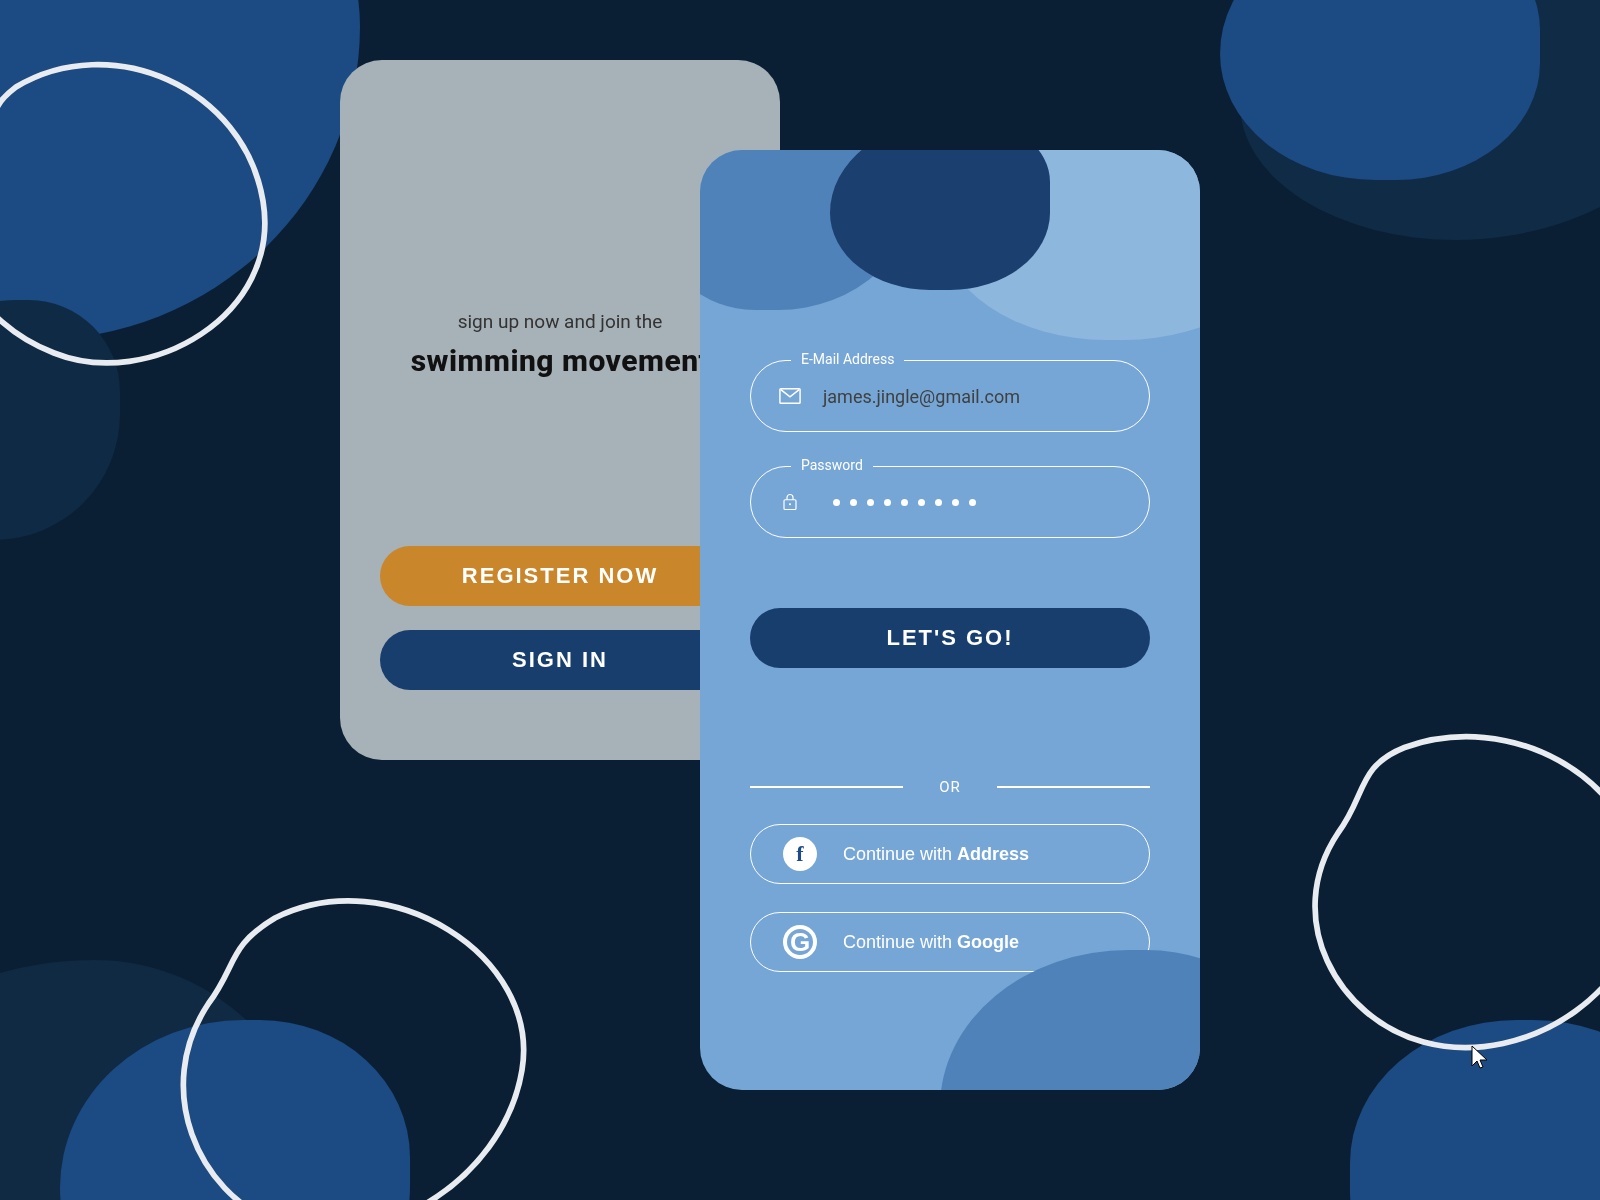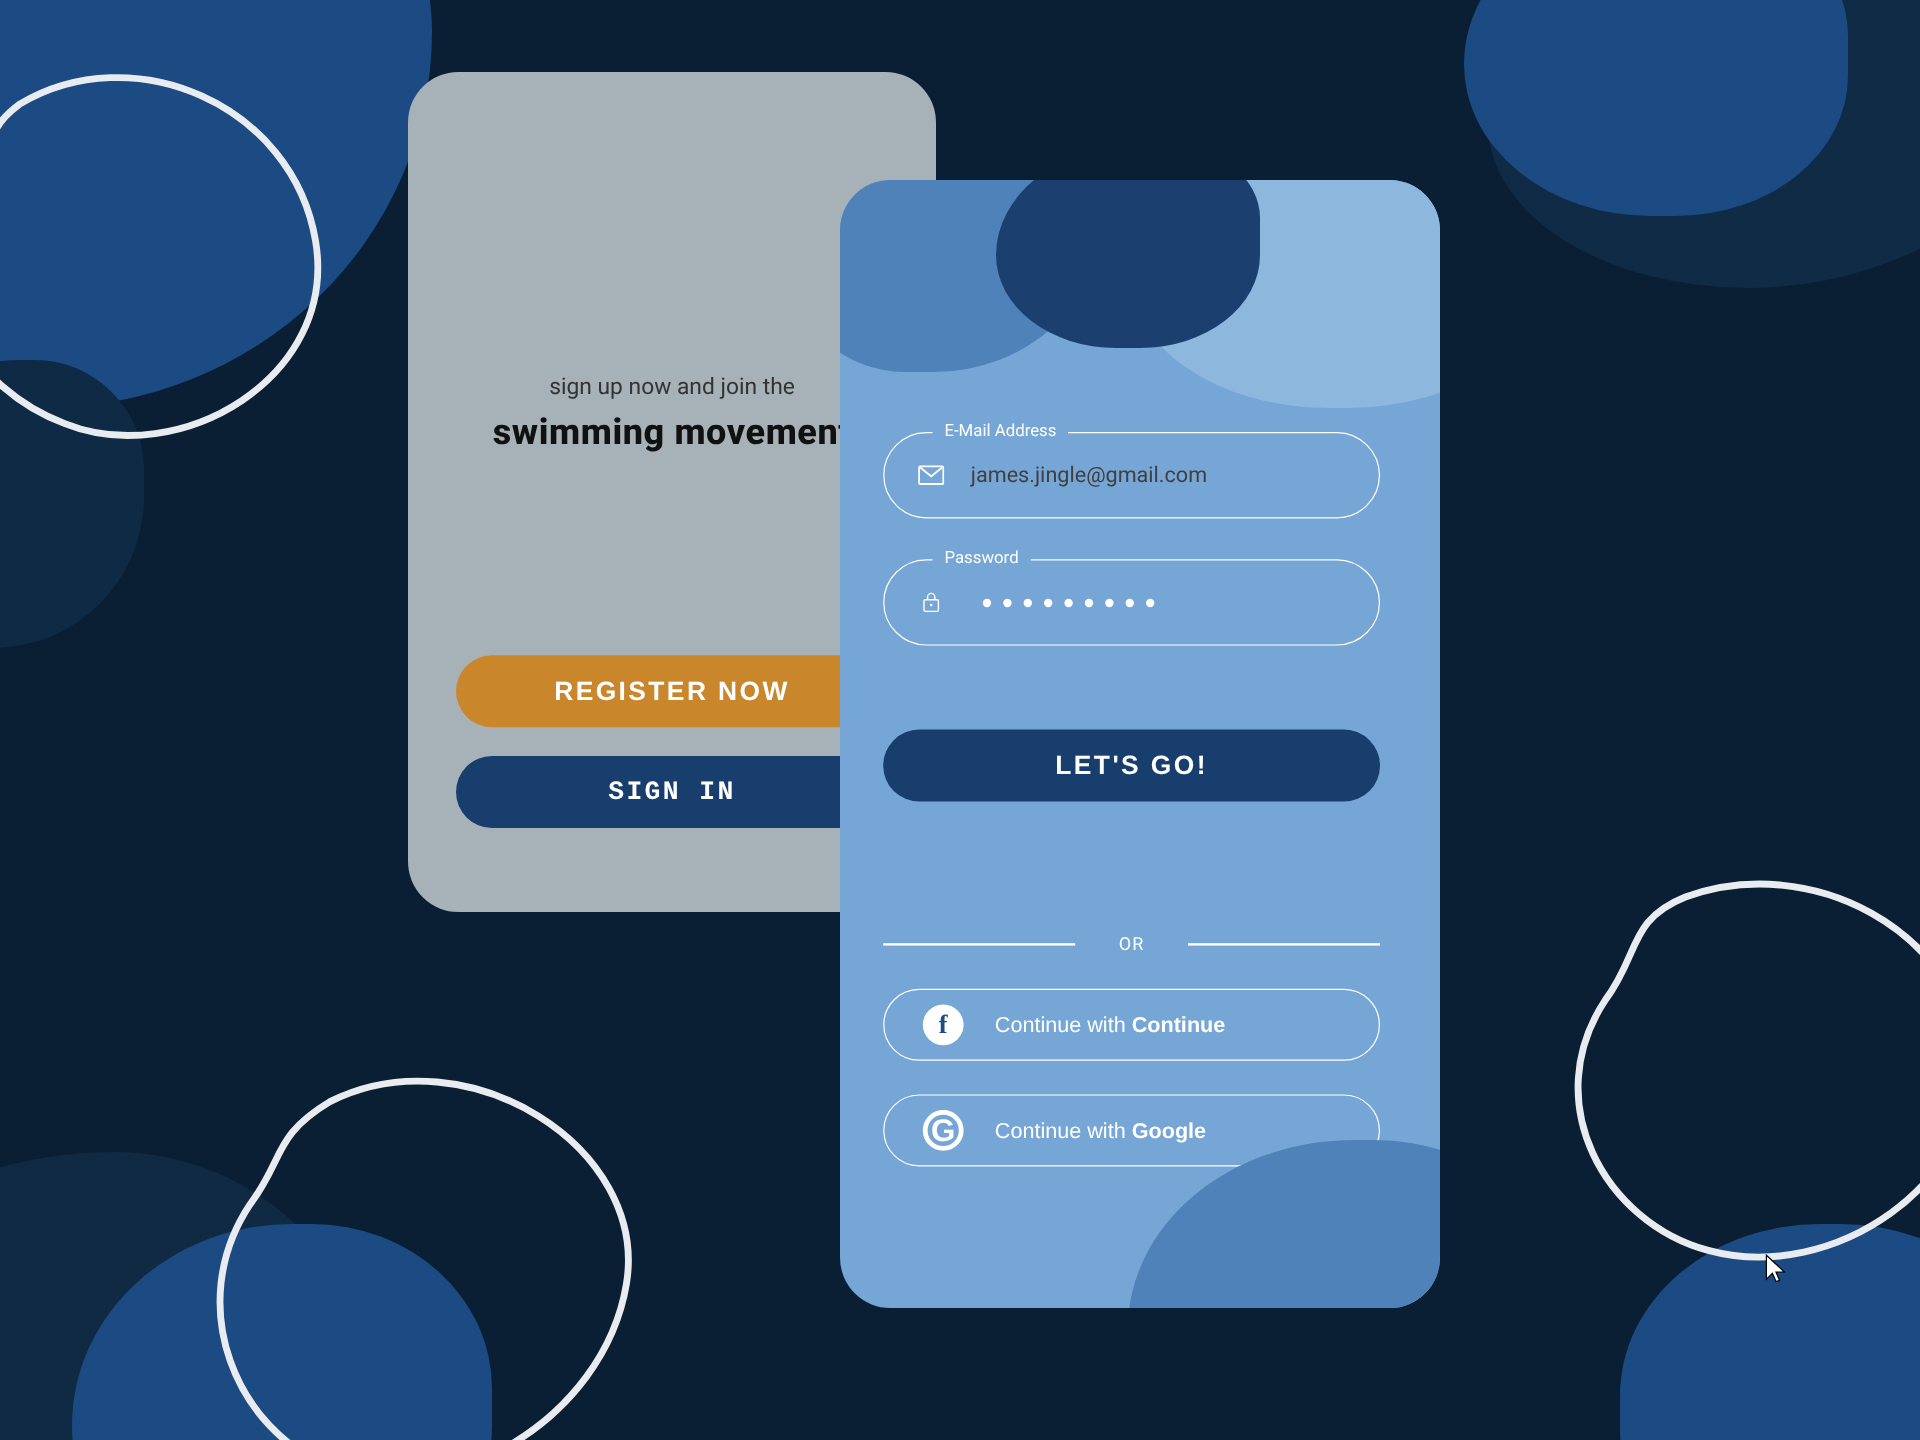--- a/index.html
+++ b/index.html
@@ -77,30 +77,30 @@
   }
   .pill-btn {
     width: 100%; height: 60px;
     border-radius: 60px;
     display: flex; align-items: center; justify-content: center;
     font-size: 22px; font-weight: 700; letter-spacing: 2px;
     color: #fff; cursor: pointer;
     border: none;
   }
   .btn-register { background: #c9862b; }
-  .btn-signin-back { background: #183e6e; font-family: Liberation Mono, monospace; }
+  .btn-signin-back { background: #183e6e; }
 
   
   .card-front {
     left: 700px; top: 150px;
     width: 500px; height: 940px;
     background: #76a6d6;
     overflow: hidden;
     display: flex; flex-direction: column;
-    padding: 210px 50px 60px 36px;
+    padding: 210px 50px 60px 50px;
   }
   .front-blob { position: absolute; }
   .fb1 { width: 260px; height: 240px; left: -40px; top: -80px;
          background: #4f82b9; border-radius: 50% 50% 60% 40%; }
   .fb2 { width: 220px; height: 170px; left: 130px; top: -30px;
          background: #1b3f6e; border-radius: 60% 40% 50% 50%; }
   .fb3 { width: 350px; height: 240px; right: -90px; top: -50px;
          background: #8eb7de; border-radius: 55% 45% 50% 50%; }
   .fb4 { width: 360px; height: 300px; right: -100px; bottom: -160px;
          background: #4f82b9; border-radius: 55% 45% 50% 50%; }
@@ -244,21 +244,21 @@
 
   <div class="or-row">
     <div class="line"></div>
     <span>OR</span>
     <div class="line"></div>
   </div>
 
   <button class="social-btn">
     <span class="dot fb-dot">f</span>
     <span class="social-text">
-      <span>Continue with </span><b>Continue</b>
+      <span>Continue with </span><b>Address</b>
     </span>
   </button>
 
   <button class="social-btn">
     <span class="dot g-dot">G</span>
     <span class="social-text">
       <span>Continue with </span><b>Google</b>
     </span>
   </button>
 </div>

